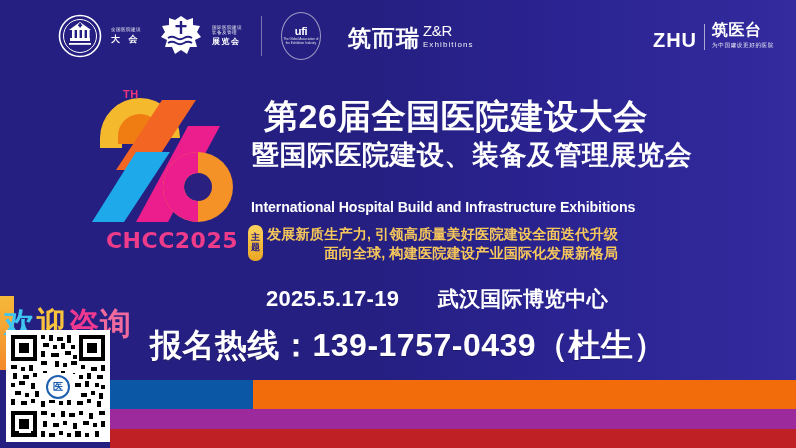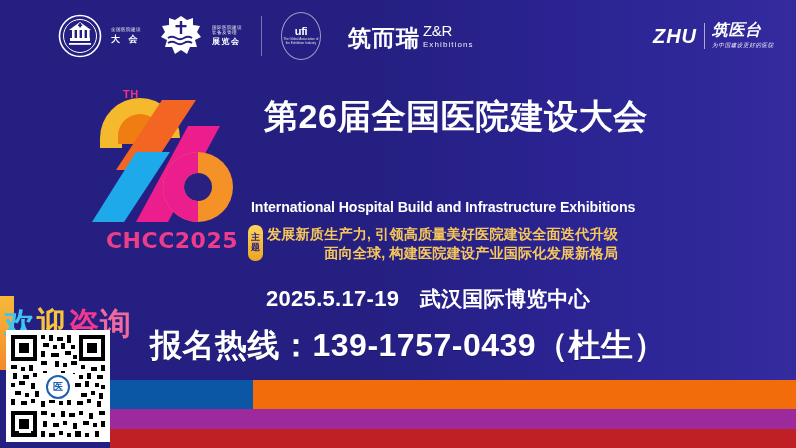--- a/index.html
+++ b/index.html
@@ -51,21 +51,21 @@
   }
   .zr-cn{font-size:23px;font-weight:bold;letter-spacing:1px;line-height:1;}
   .zr-en{display:flex;flex-direction:column;margin-left:3px;margin-bottom:1px;}
   .zr-en .zr1{font-size:15px;font-weight:normal;line-height:1;letter-spacing:-.3px;}
   .zr-en .zr2{font-size:8px;letter-spacing:1.1px;opacity:.92;margin-top:2px;}
 
   .logo-group-right{
     position:absolute;right:22px;top:13px;height:46px;
     display:flex;align-items:center;gap:14px;
   }
-  .zhu{display:flex;align-items:center;color:#fff;font-style:italic;}
+  .zhu{display:flex;align-items:flex-end;color:#fff;}
   .zhu-mark{font-size:20px;font-weight:bold;letter-spacing:1px;line-height:1;}
   .zhu-bar{width:1px;height:26px;background:rgba(255,255,255,.6);margin:0 7px;}
   .zhu-right{display:flex;flex-direction:column;}
   .zhu-cn{font-size:16px;font-weight:bold;letter-spacing:.5px;line-height:1;}
   .zhu-tag{font-size:5.6px;letter-spacing:.6px;margin-top:4px;opacity:.92;}
   .reed{display:flex;align-items:center;color:#fff;}
   .reed-icon{width:34px;height:34px;border:1px solid rgba(255,255,255,.45);
     display:flex;align-items:center;justify-content:center;font-size:13px;
     letter-spacing:-2px;opacity:.9;overflow:hidden;}
   .reed-txt{display:flex;flex-direction:column;margin-left:5px;}
@@ -121,21 +121,21 @@
   .theme-lines span{
     color:#f6c75a;font-size:14.2px;font-weight:bold;line-height:1.32;
     letter-spacing:.1px;white-space:nowrap;
   }
 
   
   .datebar{
     position:absolute;left:266px;top:285px;color:#ffffff;
     font-size:22px;font-weight:bold;letter-spacing:.3px;white-space:nowrap;
   }
-  .datebar .venue{margin-left:14px;font-size:21px;}
+  .datebar .venue{margin-left:32px;font-size:21px;}
 
   
   .hotline{
     position:absolute;left:150px;top:324px;color:#ffffff;
     font-size:32px;font-weight:bold;letter-spacing:.5px;white-space:nowrap;
     text-shadow:0 1px 0 rgba(0,0,0,.25);
   }
 
   
   .bands{position:absolute;left:0;bottom:0;width:796px;height:78px;overflow:hidden;}
@@ -279,20 +279,21 @@
       <path d="M106 66 A35 35 0 1 1 106 136 A35 35 0 1 1 106 66 Z" fill="#f59227"></path>
       <circle cx="106" cy="101" r="14" fill="#2a2080"></circle>
 
       <path d="M106 66 A35 35 0 0 0 106 136 L106 115 A14 14 0 0 1 106 87 Z" fill="#ec1d8d"></path>
     </svg>
   </div>
   <div class="th">TH</div>
   <div class="chcc">CHCC2025</div>
 
   <div class="t-cn1">第26届全国医院建设大会</div>
+  <div class="t-cn2">暨国际医院建设、装备及管理展览会</div>
   <div class="t-en2">International Hospital Build and Infrastructure Exhibitions</div>
 
   <div class="theme-wrap">
     <div class="theme-badge">
       <span>主</span>
       <span>题</span>
     </div>
     <div class="theme-lines">
       <span>发展新质生产力, 引领高质量美好医院建设全面迭代升级</span>
       <span>面向全球, 构建医院建设产业国际化发展新格局</span>

